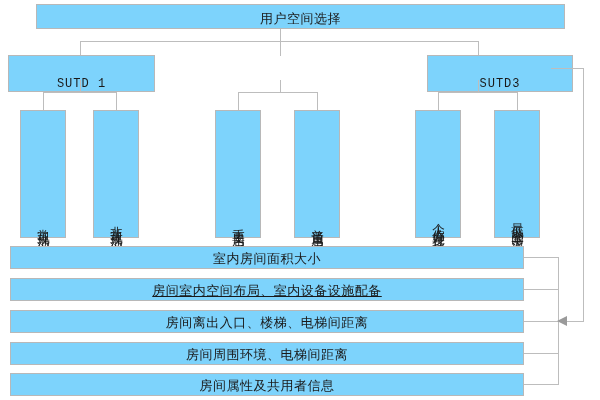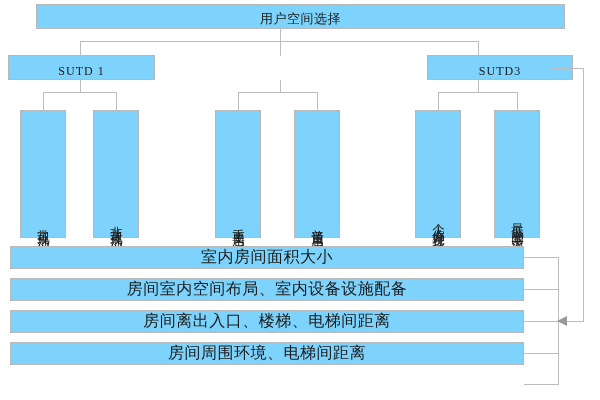--- a/index.html
+++ b/index.html
@@ -26,23 +26,23 @@
     color: #1a1a1a;
   }
   
   .root-box {
     left: 36px; top: 4px; width: 529px; height: 25px;
     font-size: 13px;
     letter-spacing: 0.5px;
   }
   
   .sutd-box {
-    top: 55px; height: 25px;
+    top: 55px; height: 37px;
     font-size: 12px;
-    font-family: Liberation Serif, serif;
+    font-family: Liberation Mono, monospace;
     letter-spacing: 1px;
   }
   #sutd1 { left: 8px;   width: 147px; }
   #sutd2 { left: 205px; width: 148px; }
   #sutd3 { left: 427px; width: 146px; }
 
   
   .vbox {
     top: 110px; height: 128px; width: 46px;
     font-size: 12.5px;
@@ -58,25 +58,25 @@
   #v1 { left: 20px;  }
   #v2 { left: 93px;  }
   #v3 { left: 215px; }
   #v4 { left: 294px; }
   #v5 { left: 415px; }
   #v6 { left: 494px; }
 
   
   .bar {
     left: 10px; width: 514px; height: 23px;
-    font-size: 16px;
+    font-size: 13px;
     letter-spacing: 0.5px;
   }
   #bar0 { top: 246px; }
-  #bar1 { top: 278px; }
+  #bar1 { top: 278px; text-decoration: underline; }
   #bar2 { top: 310px; }
   #bar3 { top: 342px; }
   #bar4 { top: 373px; }
 
   
   .ln {
     position: absolute;
     background: #bdbdbd;
   }
   .lh { height: 1px; }
@@ -154,20 +154,23 @@
   </div>
   <div class="box bar" id="bar1">
     <span>房间室内空间布局、室内设备设施配备</span>
   </div>
   <div class="box bar" id="bar2">
     <span>房间离出入口、楼梯、电梯间距离</span>
   </div>
   <div class="box bar" id="bar3">
     <span>房间周围环境、电梯间距离</span>
   </div>
+  <div class="box bar" id="bar4">
+    <span>房间属性及共用者信息</span>
+  </div>
 
   <div class="ln lh" style="left:524px; top:257px; width:35px;"></div>
   <div class="ln lh" style="left:524px; top:289px; width:35px;"></div>
   <div class="ln lh" style="left:524px; top:321px; width:35px;"></div>
   <div class="ln lh" style="left:524px; top:353px; width:35px;"></div>
   <div class="ln lh" style="left:524px; top:384px; width:35px;"></div>
   <div class="ln lv" style="left:558px; top:257px; height:128px;"></div>
 
   <div class="ln lh" style="left:551px; top:68px; width:32px;"></div>
   <div class="ln lv" style="left:583px; top:68px; height:253px;"></div>

